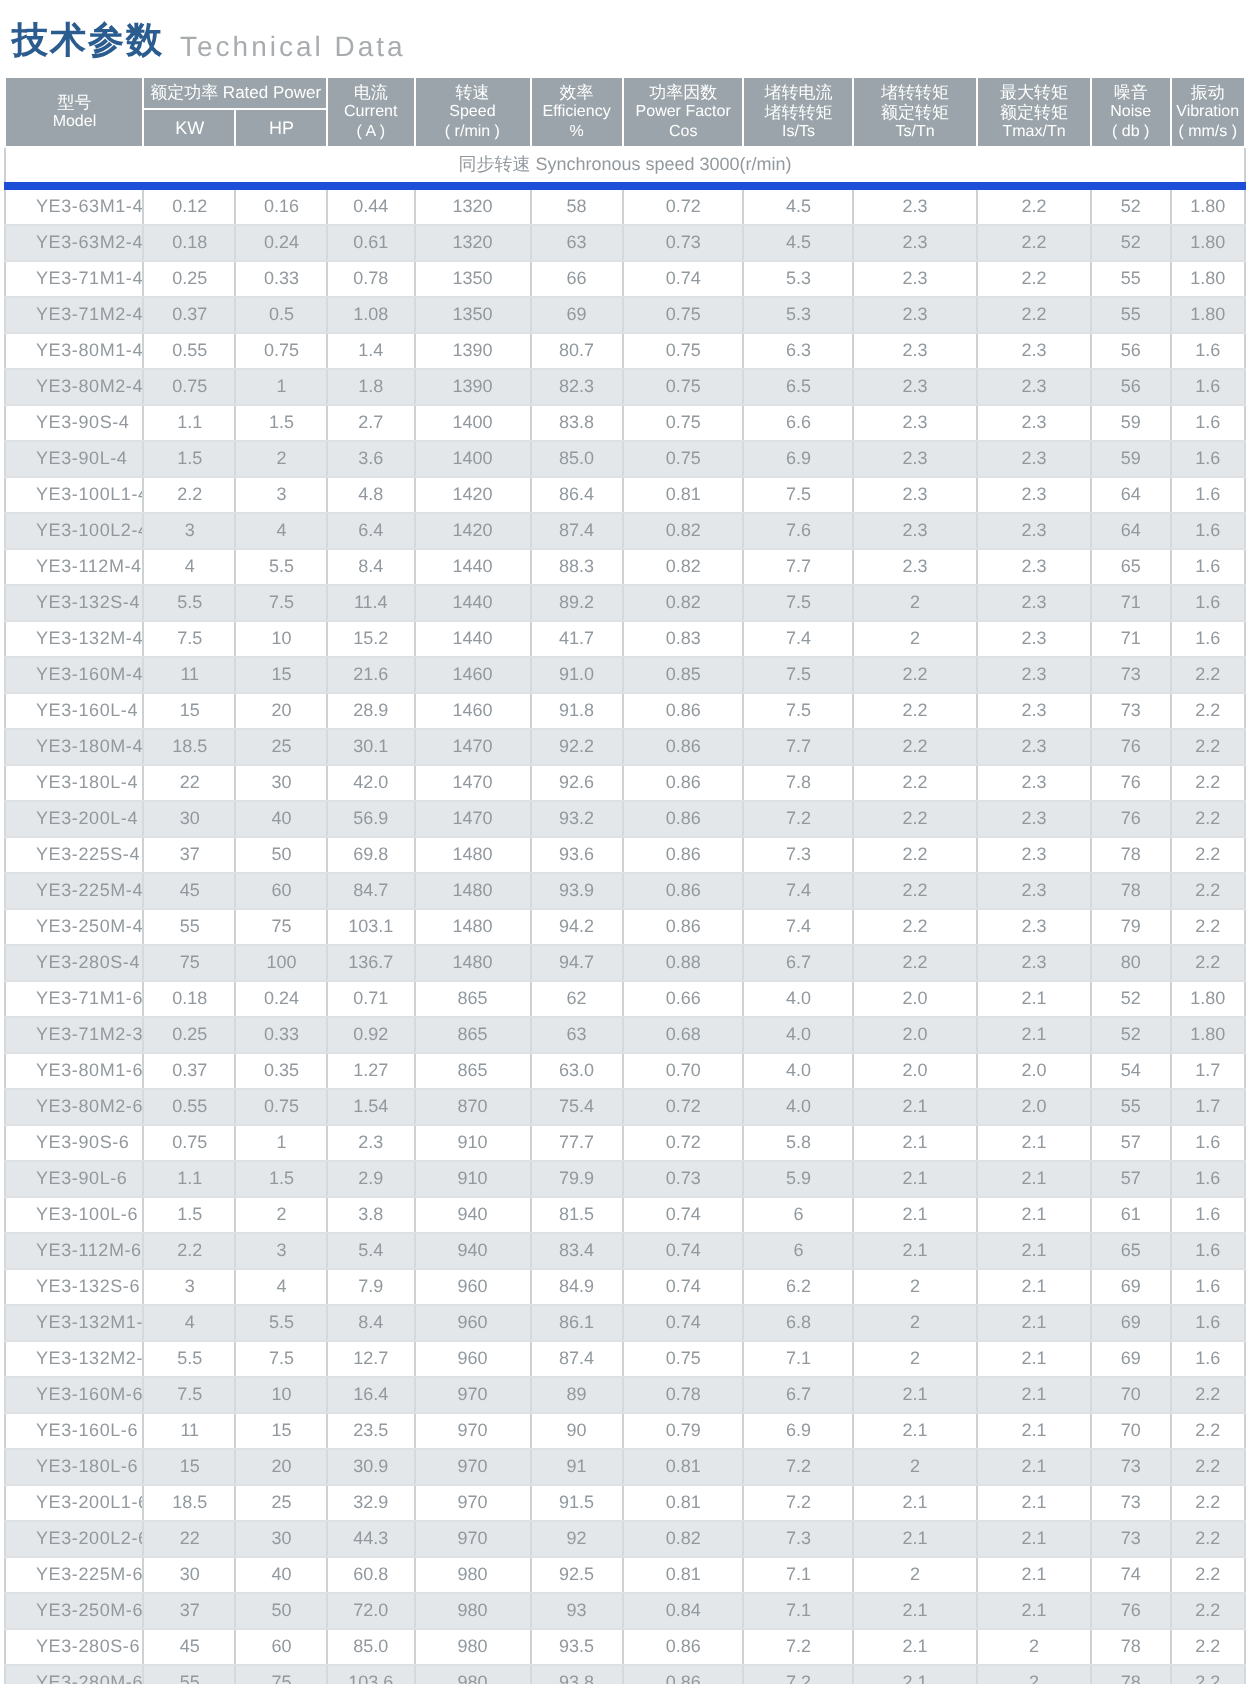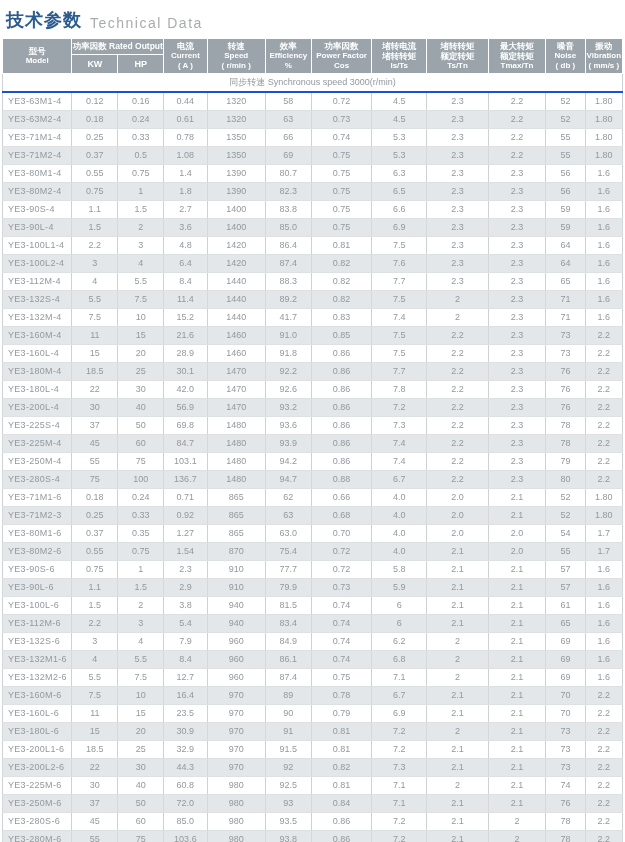--- a/index.html
+++ b/index.html
@@ -15,38 +15,38 @@
   }
   .title-en {
     font-size:14px; color:#a9acae; letter-spacing:1.5px; margin-left:8px;
     display:inline-block; vertical-align:bottom; padding-bottom:1px;
   }
   table.spec {
     width:621px; border-collapse:collapse; table-layout:fixed;
     border:1px solid #b7bec2;
   }
   thead th {
-    background:#9aa4aa; color:#ffffff; font-weight:bold;
+    background:#9aa4aa; color:#ffffff; font-weight:normal;
     border:1px solid #ffffff; vertical-align:middle; text-align:center;
     padding:2px 0;
   }
   thead .h-zh { font-size:8.5px; line-height:10px; }
   thead .h-en { font-size:8px;  line-height:9.5px; }
   thead tr.sub th { height:19px; font-size:9px; }
   tbody td, tr.sync td {
     height:17px; line-height:17px; font-size:9px; color:#92999e;
     text-align:center; vertical-align:middle;
     border-left:1px solid #ccd1d4; border-right:1px solid #ccd1d4;
     border-bottom:1px solid #dde1e3; border-top:1px solid #dde1e3;
     white-space:nowrap; overflow:hidden;
   }
-  tbody td.model { text-align:left; padding-left:5px; letter-spacing:0.3px; }
+  tbody td.model { text-align:left; padding-left:15px; letter-spacing:0.3px; }
   tbody tr:nth-child(even) td { background:#e4e7e9; border-left-color:#d4d9db; border-right-color:#d4d9db; }
   tbody tr:nth-child(odd) td { background:#ffffff; }
-  tr.sync td { background:#ffffff; border-bottom:2px solid #1d4ed8; }
+  tr.sync td { background:#ffffff; border-bottom:4px solid #1d4ed8; }
 </style>
 </head>
 <body>
 
 <div class="page">
 
   <div class="title-bar">
     <span class="title-zh">技术参数</span><span class="title-en">Technical Data</span>
   </div>
 
@@ -65,21 +65,21 @@
         <col style="width:6.4%">
         <col style="width:6.0%">
     </colgroup>
     <thead>
       <tr>
         <th rowspan="2">
           <div class="h-zh">型号</div>
           <div class="h-en">Model</div>
         </th>
         <th colspan="2">
-          <div class="h-zh">功率因数 Rated Output</div>
+          <div class="h-zh">额定功率 Rated Power</div>
         </th>
         <th rowspan="2">
           <div class="h-zh">电流</div>
           <div class="h-en">Current</div>
           <div class="h-en">( A )</div>
         </th>
         <th rowspan="2">
           <div class="h-zh">转速</div>
           <div class="h-en">Speed</div>
           <div class="h-en">( r/min )</div>

